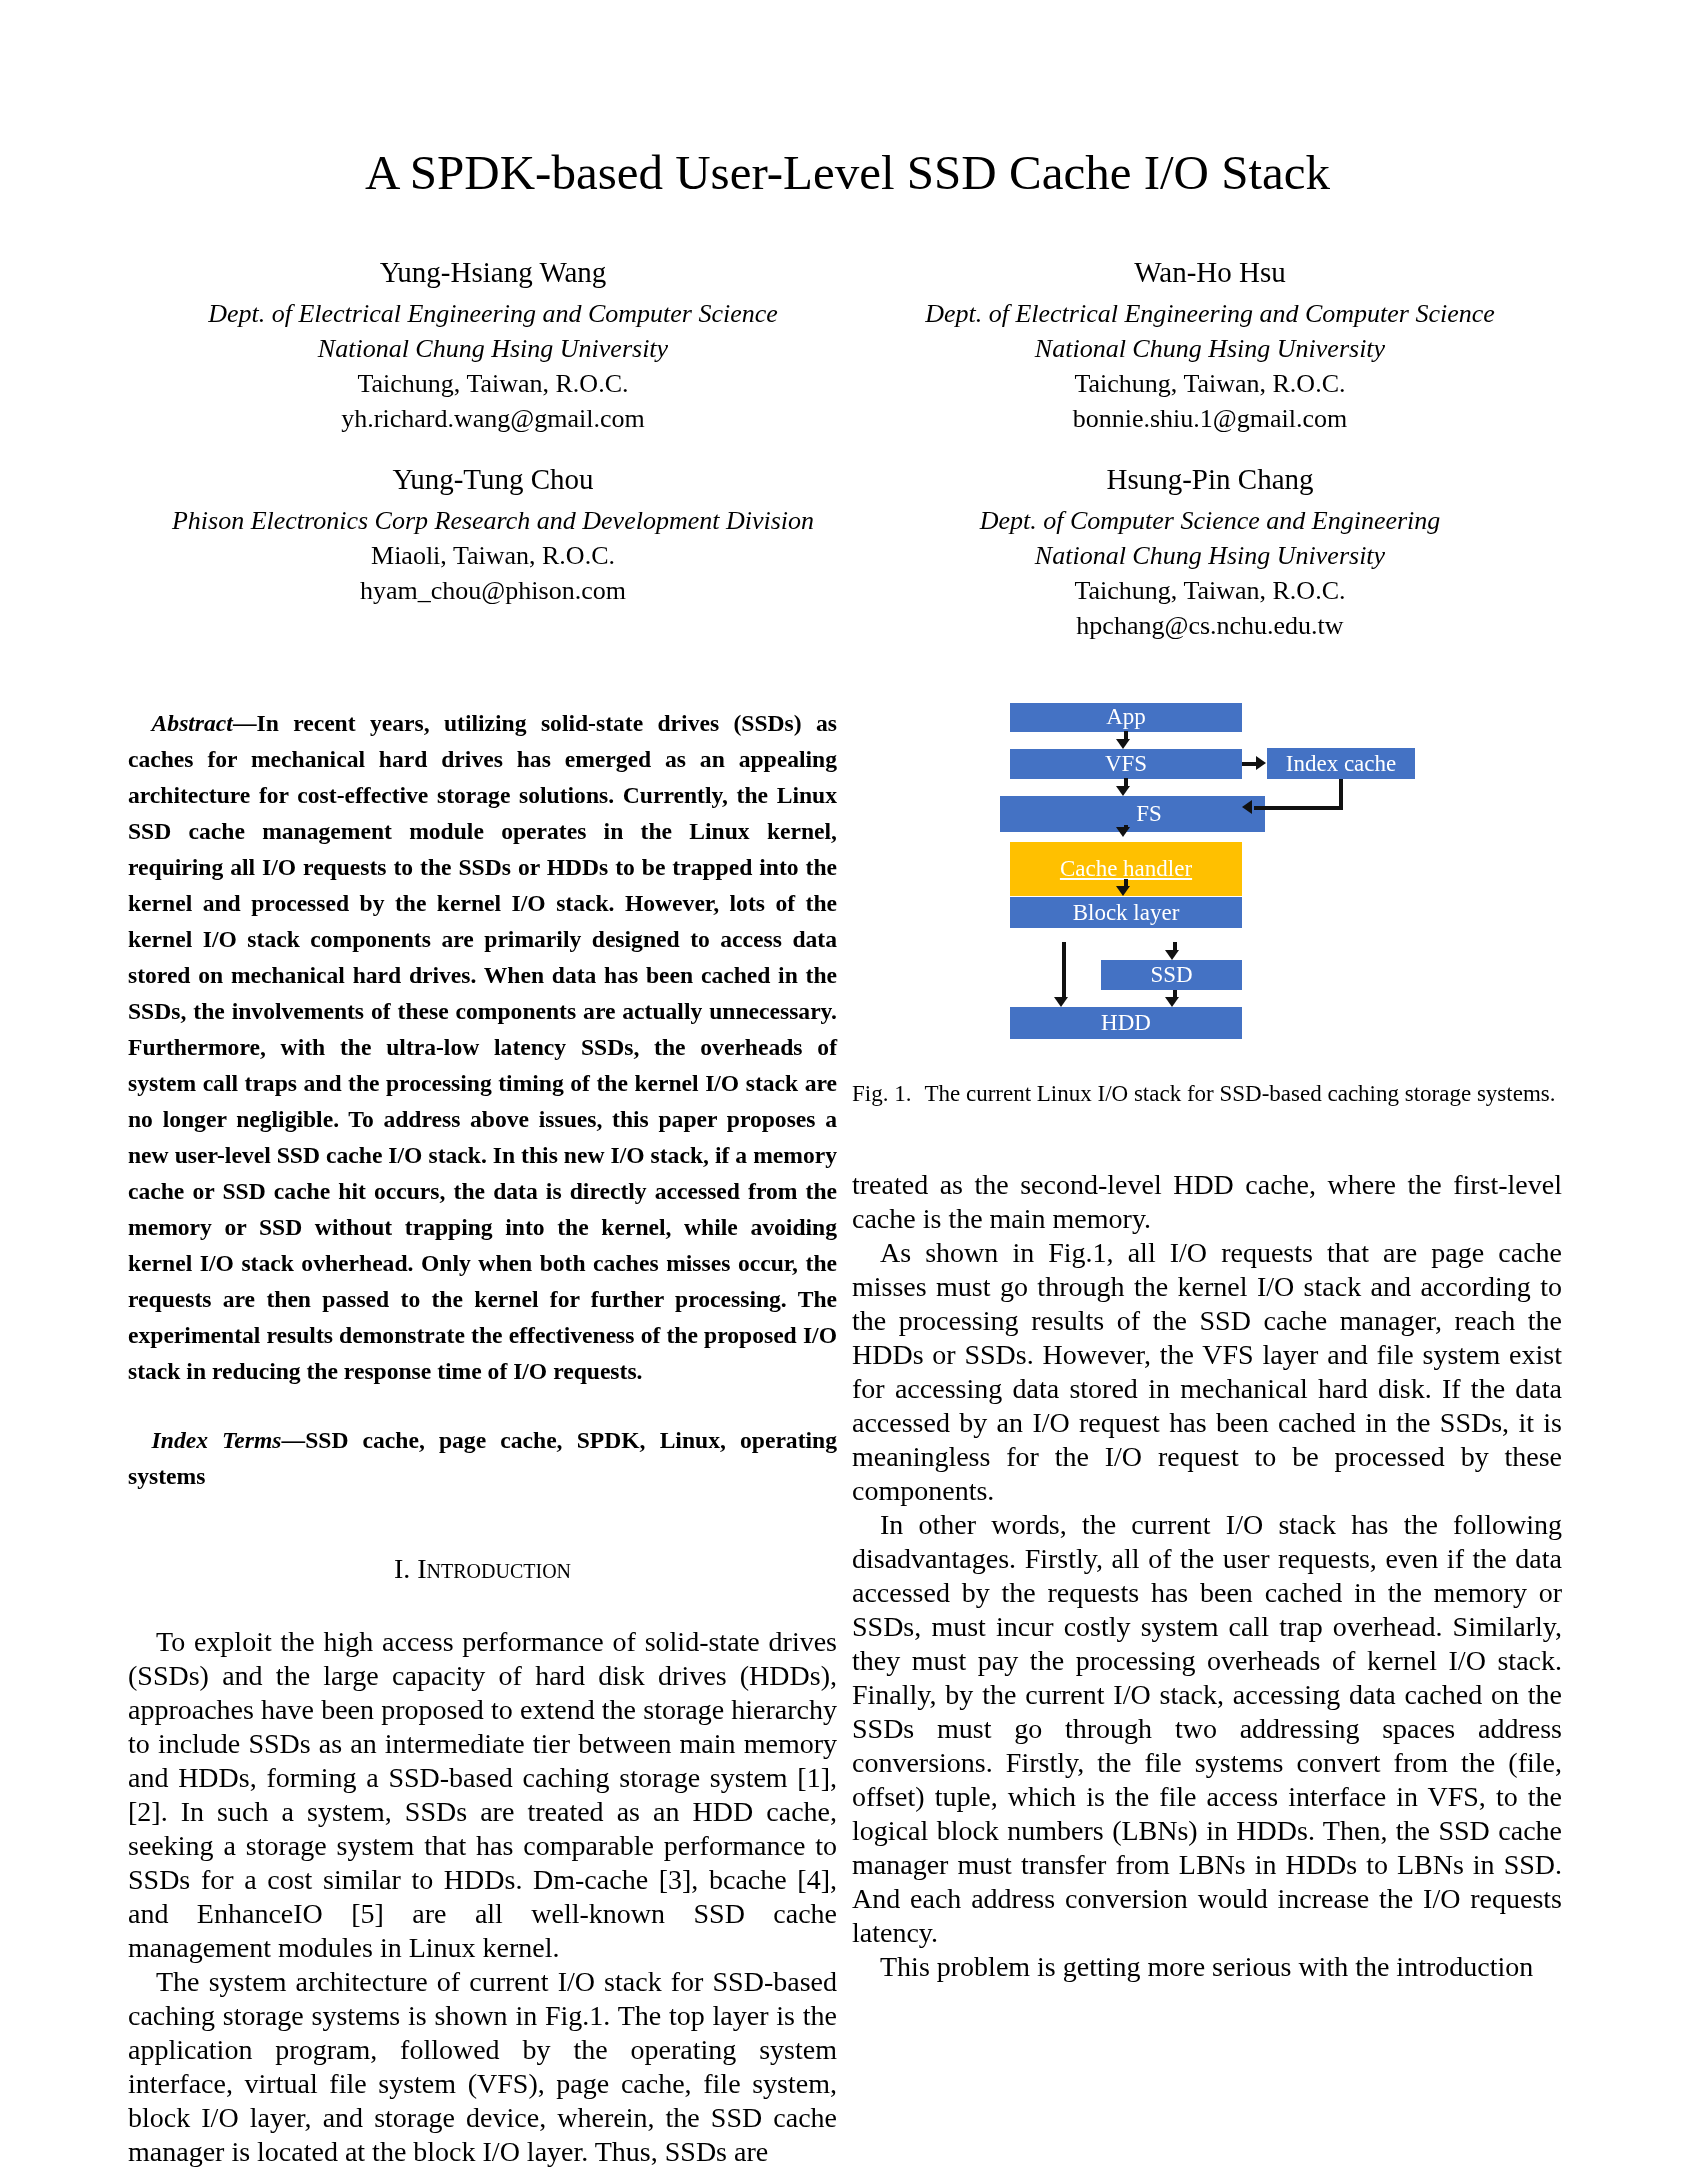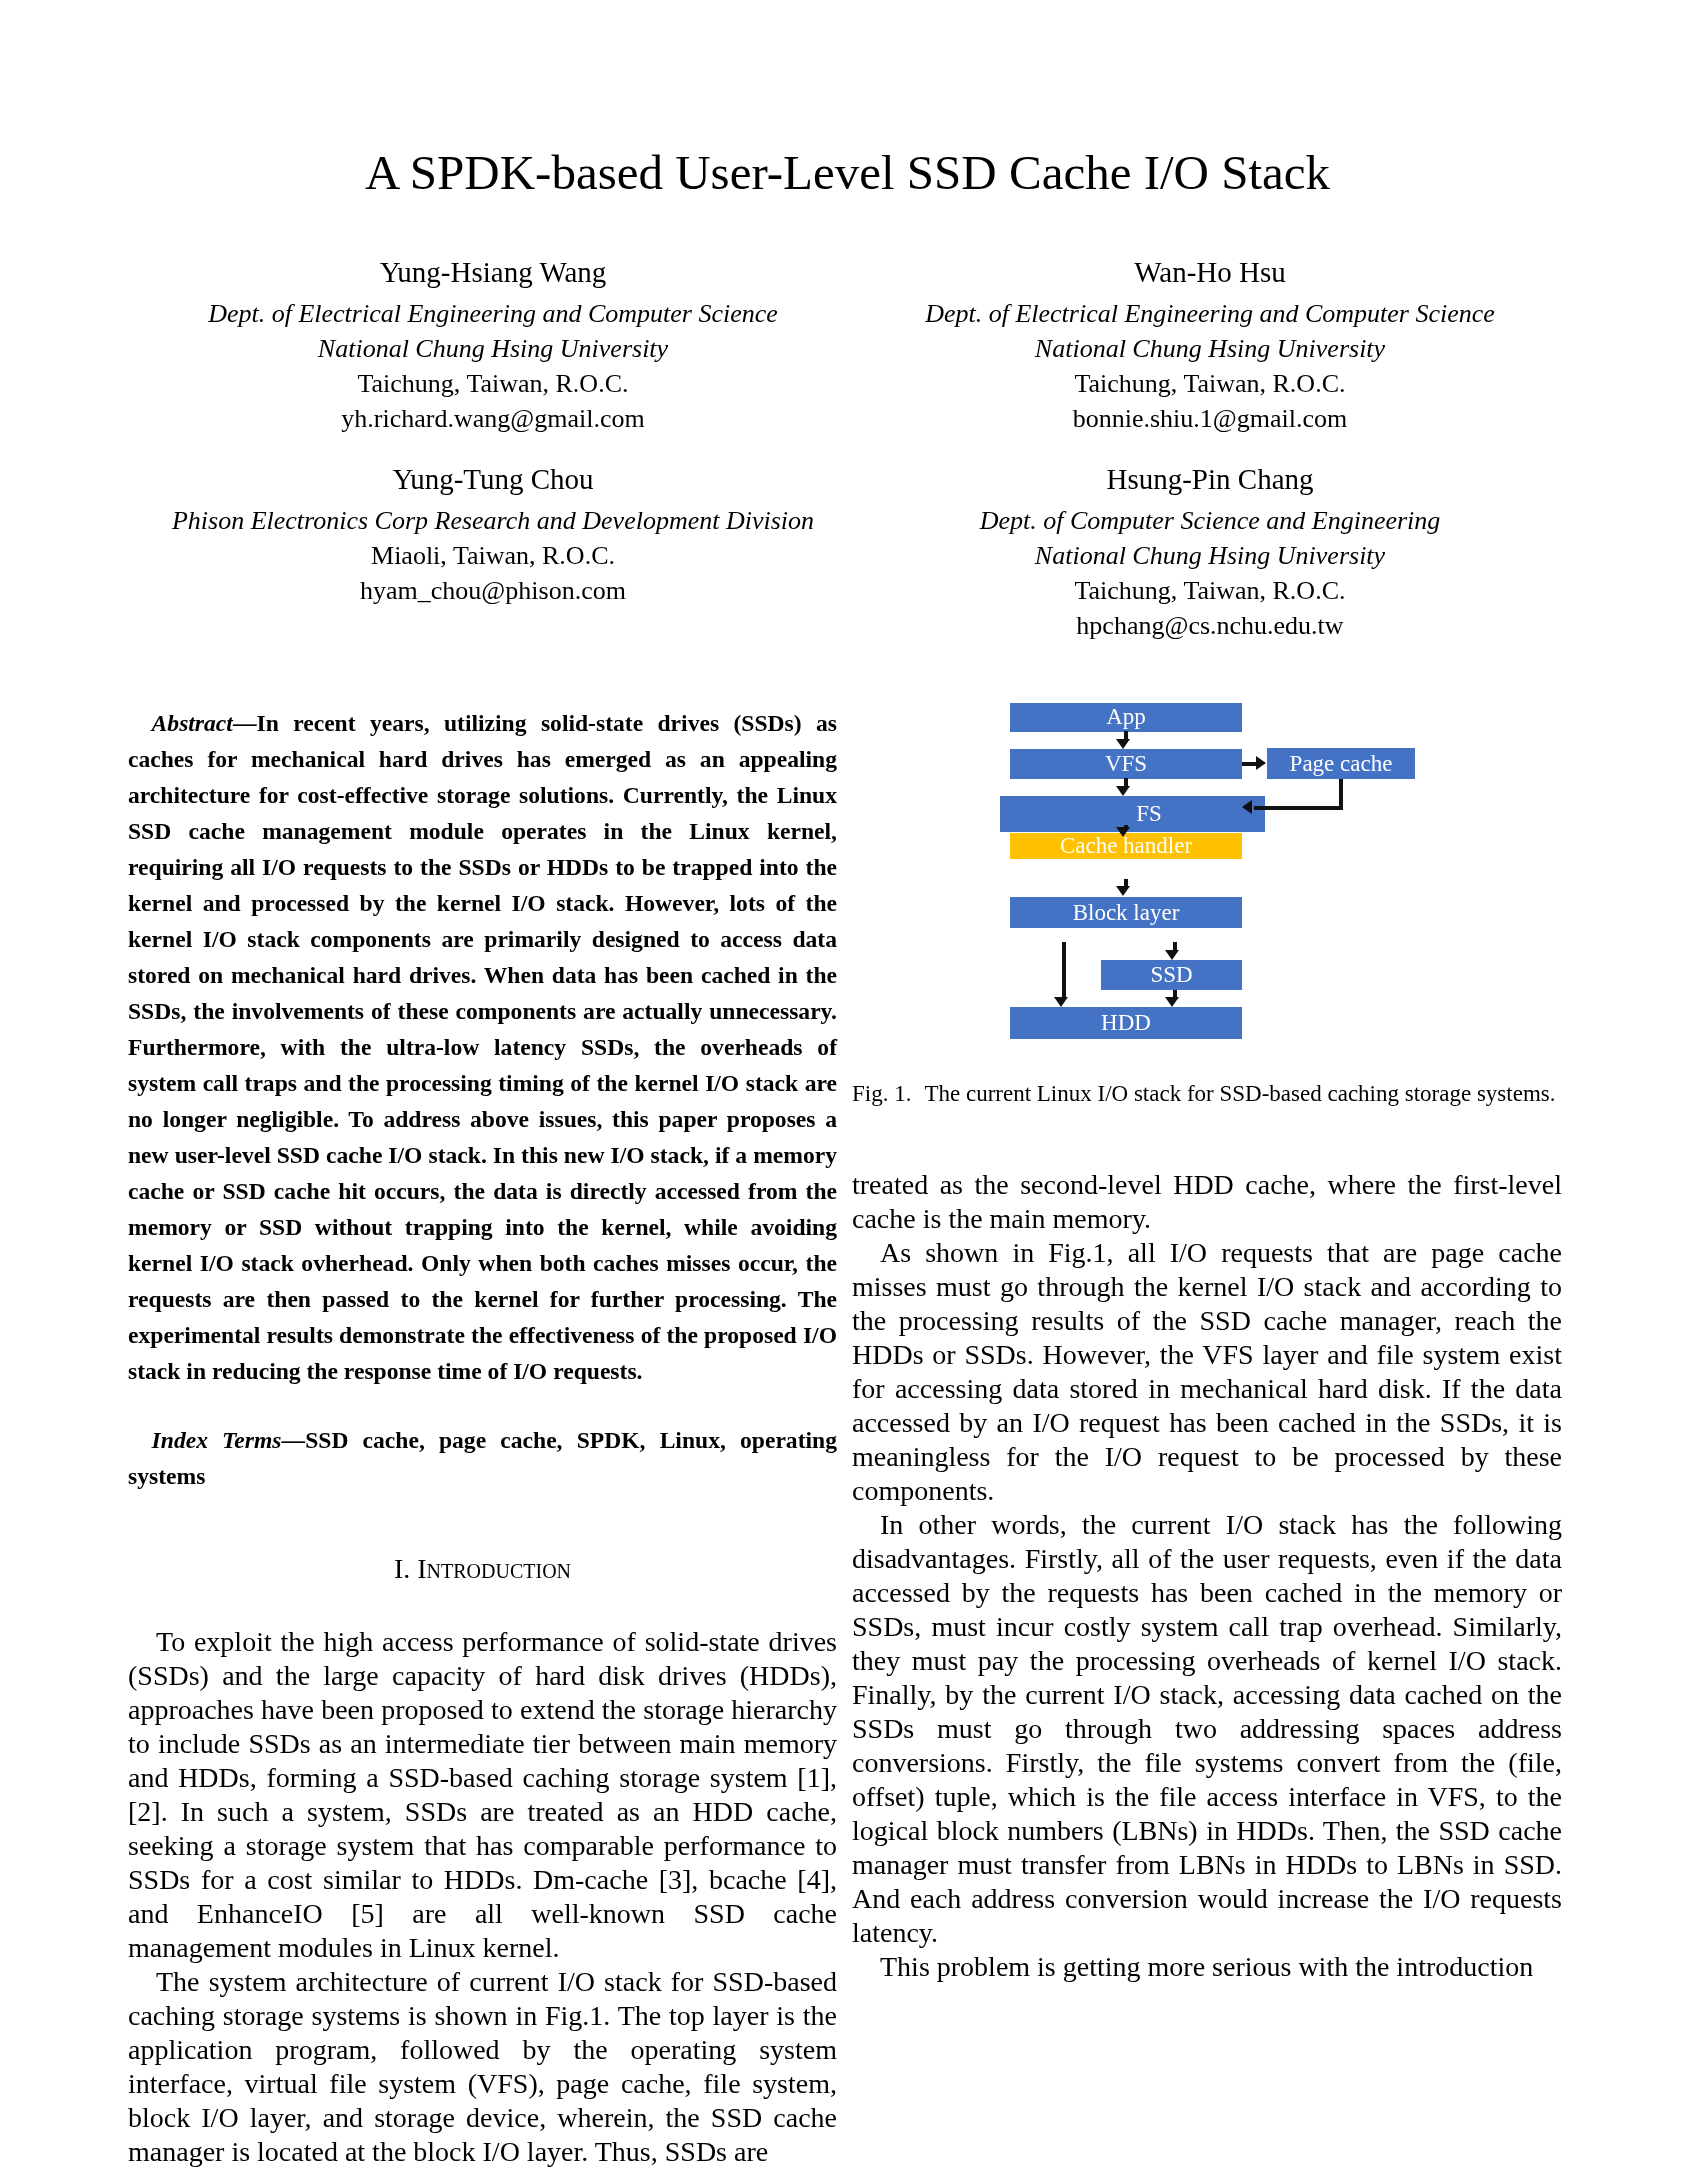--- a/index.html
+++ b/index.html
@@ -37,21 +37,21 @@
   
   .figure { position:absolute; left:852px; top:700px; width:710px; height:456px; }
   .fbox {
     position:absolute; color:#ffffff; font-size:23px;
     display:flex; align-items:center; justify-content:center;
   }
   .b-app { left:158px; top:2.5px;   width:232px; height:29px; }
   .b-vfs { left:158px; top:49px;  width:232px; height:29.5px; }
   .b-pc  { left:415px; top:48px;  width:148px; height:31px; }
   .b-fs  { left:148px; top:96px; width:232px; height:36px;padding-left:33px; }
-  .b-ch  { left:158px; top:133px; width:232px; height:26px; }
+  .b-ch  { left:158px; top:142px; width:232px; height:54px;text-decoration:underline; }
   .b-bl  { left:158px; top:197px; width:232px; height:31px; }
   .b-ssd { left:249px; top:260px; width:141px; height:30px; }
   .b-hdd { left:158px; top:307px; width:232px; height:32px; }
   .shaft-v { position:absolute; width:4.2px;  background:#111; }
   .shaft-h { position:absolute; height:4.2px; background:#111; }
   .head-down {
     position:absolute; width:0; height:0;
     border-left:7.6px solid transparent; border-right:7.6px solid transparent;
     border-top:10px solid #111;
   }
@@ -110,21 +110,21 @@
     <p class="abstract"><span class="lead">Abstract</span><span>—In recent years, utilizing solid-state drives (SSDs) as caches for mechanical hard drives has emerged as an appealing architecture for cost-effective storage solutions. Currently, the Linux SSD cache management module operates in the Linux kernel, requiring all I/O requests to the SSDs or HDDs to be trapped into the kernel and processed by the kernel I/O stack. However, lots of the kernel I/O stack components are primarily designed to access data stored on mechanical hard drives. When data has been cached in the SSDs, the involvements of these components are actually unnecessary. Furthermore, with the ultra-low latency SSDs, the overheads of system call traps and the processing timing of the kernel I/O stack are no longer negligible. To address above issues, this paper proposes a new user-level SSD cache I/O stack. In this new I/O stack, if a memory cache or SSD cache hit occurs, the data is directly accessed from the memory or SSD without trapping into the kernel, while avoiding kernel I/O stack ovherhead. Only when both caches misses occur, the requests are then passed to the kernel for further processing. The experimental results demonstrate the effectiveness of the proposed I/O stack in reducing the response time of I/O requests.</span></p>
     <p class="indexterms"><span class="lead">Index Terms</span><span>—SSD cache, page cache, SPDK, Linux, operating systems</span></p>
     <h2 class="sect"><span>I.</span> <span class="sc">Introduction</span></h2>
     <p class="body ind">To exploit the high access performance of solid-state drives (SSDs) and the large capacity of hard disk drives (HDDs), approaches have been proposed to extend the storage hierarchy to include SSDs as an intermediate tier between main memory and HDDs, forming a SSD-based caching storage system [1], [2]. In such a system, SSDs are treated as an HDD cache, seeking a storage system that has comparable performance to SSDs for a cost similar to HDDs. Dm-cache [3], bcache [4], and EnhanceIO [5] are all well-known SSD cache management modules in Linux kernel.</p>
     <p class="body ind">The system architecture of current I/O stack for SSD-based caching storage systems is shown in Fig.1. The top layer is the application program, followed by the operating system interface, virtual file system (VFS), page cache, file system, block I/O layer, and storage device, wherein, the SSD cache manager is located at the block I/O layer. Thus, SSDs are</p>
   </div>
 
   <div class="figure">
     <div class="fbox b-app" style="background-color: rgb(68, 114, 196);">App</div>
     <div class="fbox b-vfs" style="background-color: rgb(68, 114, 196);">VFS</div>
-    <div class="fbox b-pc" style="background-color: rgb(68, 114, 196);">Page cache</div>
+    <div class="fbox b-pc" style="background-color: rgb(68, 114, 196);">Index cache</div>
     <div class="fbox b-fs" style="background-color: rgb(68, 114, 196);">FS</div>
     <div class="fbox b-ch" style="background-color: rgb(255, 192, 0);">Cache handler</div>
     <div class="fbox b-bl" style="background-color: rgb(68, 114, 196);">Block layer</div>
     <div class="fbox b-ssd" style="background-color: rgb(68, 114, 196);">SSD</div>
     <div class="fbox b-hdd" style="background-color: rgb(68, 114, 196);">HDD</div>
 
     <div class="shaft-v" style="left:272px; top:31px;  height:9.3px;"></div>
     <div class="head-down" style="left:264px; top:39px;"></div>
 
     <div class="shaft-h" style="left:390px; top:62px; width:16px;"></div>

